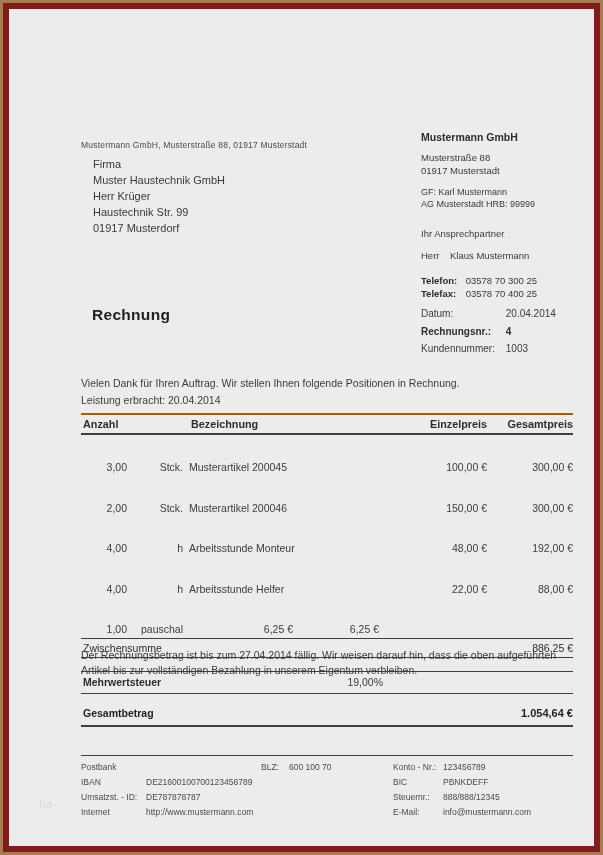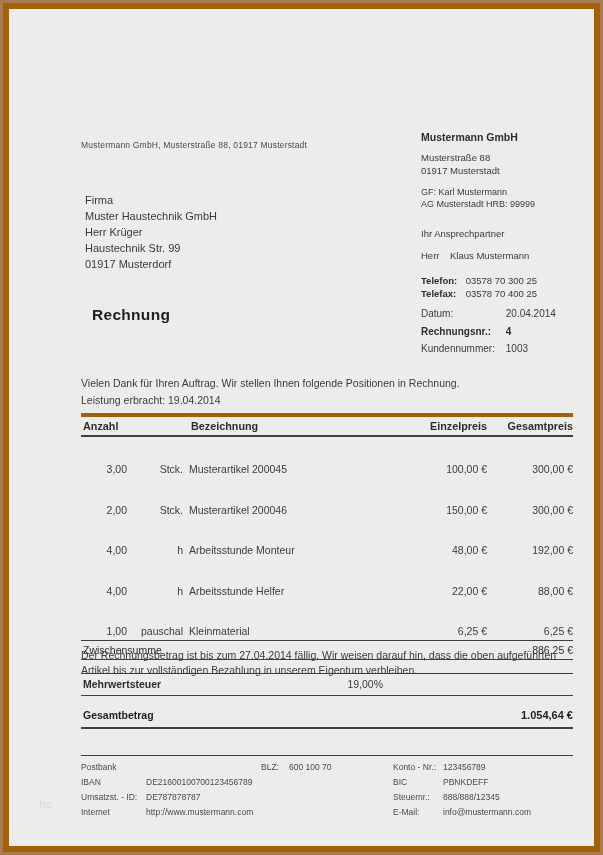--- a/index.html
+++ b/index.html
@@ -6,31 +6,31 @@
   body {
     width:603px; height:855px; position:relative;
     font-family:"Liberation Sans", sans-serif;
     background:#f2e9e2;
     color:#3c3c3c;
     overflow:hidden;
   }
   .frame {
     position:absolute; inset:0; box-sizing:border-box;
     border:3px solid #a87c50;
-    background:#a16207;
+    background:#7f1d1d;
   }
   .page {
     position:absolute; left:6px; top:6px; right:6px; bottom:6px;
     background:#ececec;
   }
   .abs { position:absolute; }
 
   
   .sender-line { left:72px; top:131px; font-size:8.5px; color:#4a4a4a; letter-spacing:.2px; }
-  .recipient { left:76px; top:147px; font-size:11px; line-height:16px; color:#3a3a3a;margin-top:36px; }
+  .recipient { left:84px; top:147px; font-size:11px; line-height:16px; color:#3a3a3a; }
 
   
   .company { left:412px; top:122px; width:175px; font-size:9.5px; color:#3a3a3a; }
   .company .c-name { font-size:10.5px; font-weight:bold; color:#2d2d2d; margin-bottom:8px; }
   .company .c-line { line-height:13px; }
   .company .c-gap { height:10px; }
   .company .c-small { font-size:9px; line-height:11.5px; }
   .company .c-contact { margin-top:5px; line-height:17px; }
   .tel-row { line-height:13px; }
   .tel-row .lbl { display:inline-block; width:42px; font-weight:bold; color:#2d2d2d; }
@@ -42,21 +42,21 @@
   .meta .m-row { line-height:17.5px; }
   .meta .m-lbl { display:inline-block; width:82px; }
   .meta .bold { font-weight:bold; color:#2d2d2d; }
 
   
   .intro { left:72px; top:366px; width:500px; font-size:10.5px; line-height:17px; }
 
   
   .inv-table { left:72px; top:404px; width:492px; font-size:10.5px; }
   .t-row { display:flex; align-items:center; }
-  .t-head { border-top:4px solid #a16207; border-bottom:2px solid #3f3f3f; height:18px; font-weight:bold; font-size:10.8px; color:#2d2d2d; }
+  .t-head { border-top:2px solid #a16207; border-bottom:2px solid #3f3f3f; height:18px; font-weight:bold; font-size:10.8px; color:#2d2d2d; }
   .c-qty { width:46px; text-align:right; }
   .c-unit { width:56px; text-align:right; }
   .c-desc { flex:1; text-align:left; padding-left:6px; }
   .c-up { width:110px; text-align:right; }
   .c-tot { width:86px; text-align:right; }
   .t-head .c-qty { text-align:left; padding-left:2px; }
   .t-data { height:16.5px;margin-top:24px; }
   .t-subtotal { height:18px; border-top:1.5px solid #3f3f3f; border-bottom:1.5px solid #3f3f3f; font-weight:normal; color:#2d2d2d; }
   .t-spacer { height:13px; }
   .t-vat { height:21px; border-top:1px solid #3f3f3f; border-bottom:1.5px solid #3f3f3f; }
@@ -133,21 +133,21 @@
       <span>4</span>
     </div>
     <div class="m-row">
       <span class="m-lbl">Kundennummer:</span>
       <span>1003</span>
     </div>
   </div>
 
   <div class="abs intro">
     <div>Vielen Dank für Ihren Auftrag. Wir stellen Ihnen folgende Positionen in Rechnung.</div>
-    <div>Leistung erbracht: 19.04.2014</div>
+    <div>Leistung erbracht: 20.04.2014</div>
   </div>
 
   <div class="abs inv-table">
     <div class="t-row t-head">
       <div class="c-qty">Anzahl</div>
       <div class="c-unit"></div>
       <div class="c-desc">Bezeichnung</div>
       <div class="c-up">Einzelpreis</div>
       <div class="c-tot">Gesamtpreis</div>
     </div>
@@ -176,21 +176,20 @@
     <div class="t-row t-data">
       <div class="c-qty">4,00</div>
       <div class="c-unit">h</div>
       <div class="c-desc">Arbeitsstunde Helfer</div>
       <div class="c-up">22,00 €</div>
       <div class="c-tot">88,00 €</div>
     </div>
     <div class="t-row t-data">
       <div class="c-qty">1,00</div>
       <div class="c-unit">pauschal</div>
-      <div class="c-desc">Kleinmaterial</div>
       <div class="c-up">6,25 €</div>
       <div class="c-tot">6,25 €</div>
     </div>
 
     <div class="t-row t-subtotal">
       <div class="c-desc" style="padding-left:2px;">Zwischensumme</div>
       <div class="c-tot">886,25 €</div>
     </div>
 
     <div class="t-spacer"></div>

